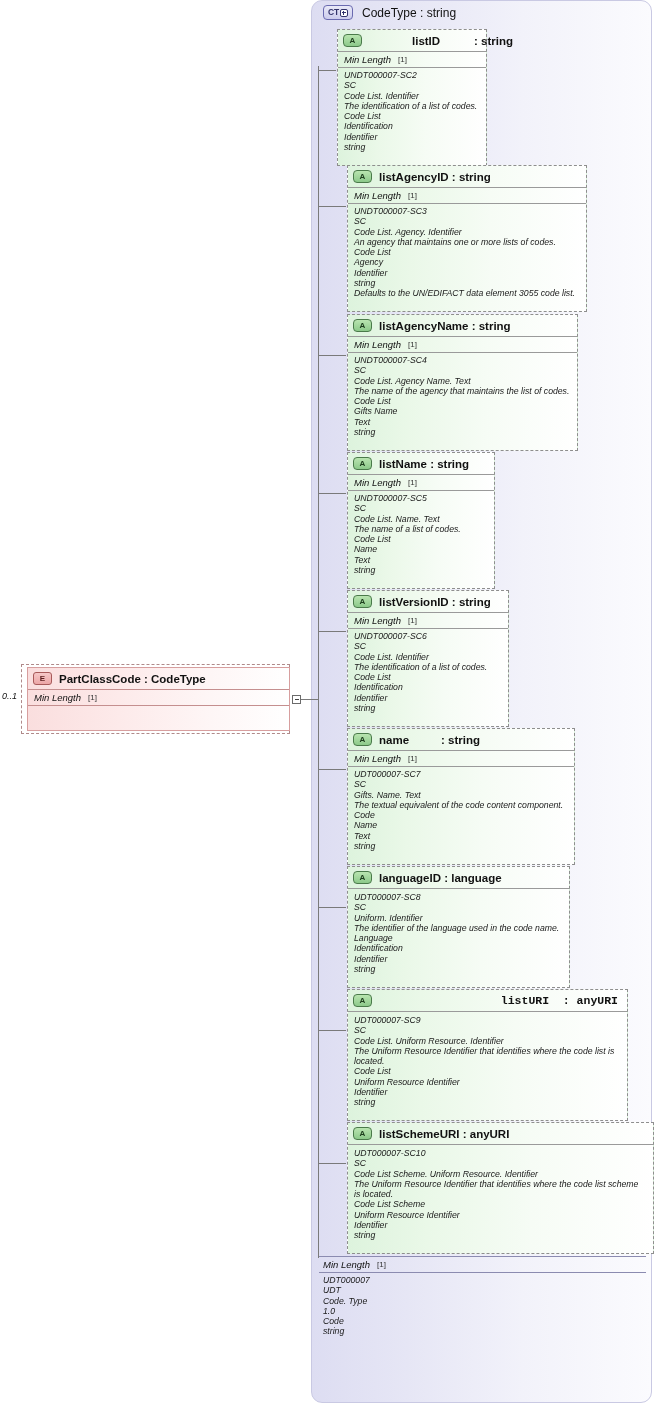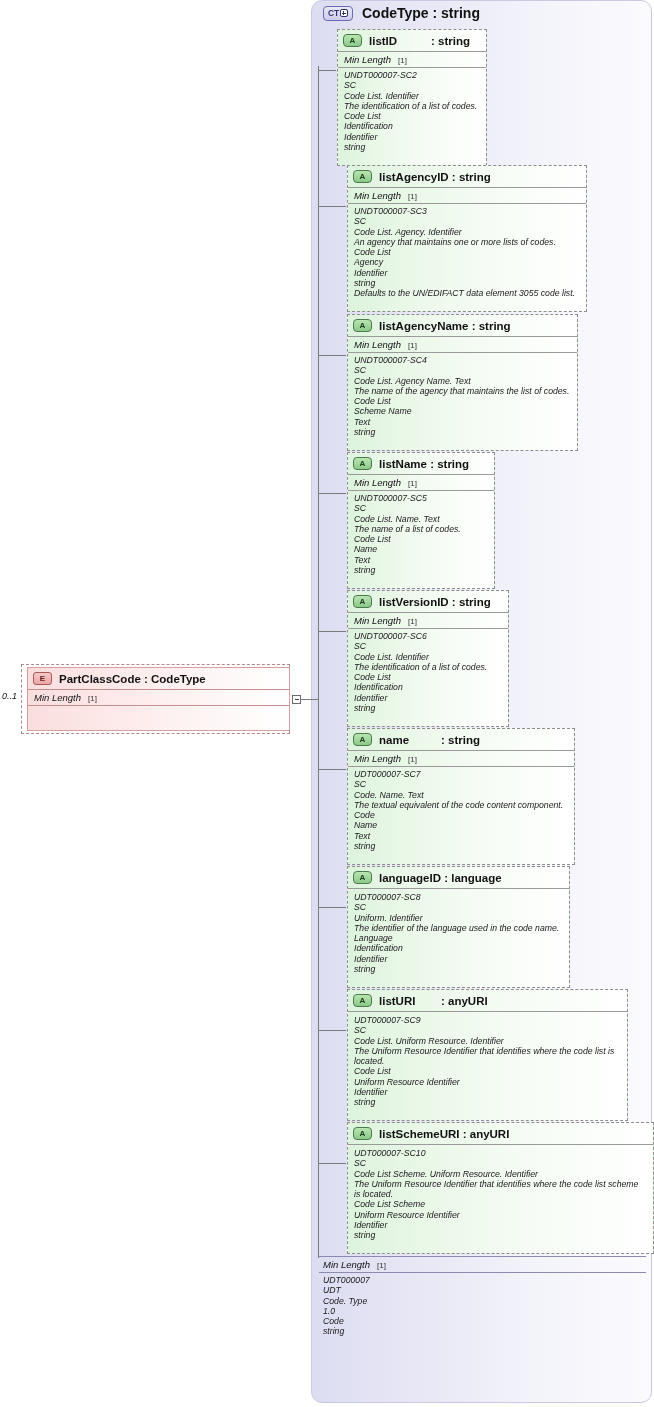--- a/index.html
+++ b/index.html
@@ -51,21 +51,21 @@
     background: #fff;
     position: relative;
   }
   .ct-badge .plus::before,
   .ct-badge .plus::after {
     content: ""; position: absolute; background: #33336b;
   }
   .ct-badge .plus::before { left: 1px; right: 1px; top: 2.5px; height: 1px; }
   .ct-badge .plus::after { top: 1px; bottom: 1px; left: 2.5px; width: 1px; }
   .ct-title {
-    font-size: 14px; font-weight: bold; color: #111;
+    font-size: 12px; font-weight: normal; color: #111;
     white-space: pre;
   }
 
   
   .attr-box {
     position: absolute;
     border: 1px dashed #8e8e8e;
     background: linear-gradient(to right, #ddf3dd 0%, #eaf8e8 26%, #f6fcf5 60%, #ffffff 100%);
     padding: 0;
   }
@@ -85,21 +85,21 @@
     flex: none;
   }
   .attr-name {
     font-size: 11.5px; font-weight: bold; color: #111;
     white-space: pre;
   }
   .minlen-row {
     border-top: 1px solid #9a9a9a;
     border-bottom: 1px solid #9a9a9a;
     padding: 2px 6px 2px 6px;
-    display: flex; align-items: flex-end; gap: 7px;
+    display: flex; align-items: center; gap: 7px;
     font-style: italic;
   }
   .minlen-label { font-size: 9.5px; color: #111; }
   .minlen-card { font-size: 8px; color: #333; font-style: normal; }
   .attr-body {
     padding: 2px 6px 13px 6px;
     font-size: 8.7px;
     font-style: italic;
     color: #1a1a1a;
     line-height: 1.18;
@@ -179,21 +179,21 @@
           <span>CT</span>
           <span class="plus"></span>
         </div>
       <div class="ct-title">CodeType : string</div>
     </div>
 
     <div id="attr-host">
         <div class="attr-box" style="left: 25px; top: 28px; width: 150px;">
           <div class="attr-head">
             <div class="a-badge">A</div>
-            <div class="attr-name" style="display: flex; width: 108px; justify-content: flex-start;"><span style="min-width: 62px;">listID</span><span>: string</span></div>
+            <div class="attr-name" style="display: flex; width: 108px; justify-content: flex-start;"><span style="min-width: 62px; margin-left: 43px;">listID</span><span>: string</span></div>
           </div>
           <div class="minlen-row">
             <span class="minlen-label">Min Length</span>
             <span class="minlen-card">[1]</span>
           </div>
           <div class="attr-body">
             <div>UNDT000007-SC2</div>
             <div>SC</div>
             <div>Code List. Identifier</div>
             <div>The identification of a list of codes.</div>
@@ -232,21 +232,21 @@
           <div class="minlen-row">
             <span class="minlen-label">Min Length</span>
             <span class="minlen-card">[1]</span>
           </div>
           <div class="attr-body">
             <div>UNDT000007-SC4</div>
             <div>SC</div>
             <div>Code List. Agency Name. Text</div>
             <div>The name of the agency that maintains the list of codes.</div>
             <div>Code List</div>
-            <div>Scheme Name</div>
+            <div>Gifts Name</div>
             <div>Text</div>
             <div>string</div>
           </div>
         </div>
         <div class="attr-box" style="left: 35px; top: 451px; width: 148px;">
           <div class="attr-head">
             <div class="a-badge">A</div>
             <div class="attr-name">listName : string</div>
           </div>
           <div class="minlen-row">
@@ -289,21 +289,21 @@
             <div class="a-badge">A</div>
             <div class="attr-name" style="display: flex; width: 186px; justify-content: flex-start;"><span style="min-width: 62px;">name</span><span>: string</span></div>
           </div>
           <div class="minlen-row">
             <span class="minlen-label">Min Length</span>
             <span class="minlen-card">[1]</span>
           </div>
           <div class="attr-body">
             <div>UDT000007-SC7</div>
             <div>SC</div>
-            <div>Code. Name. Text</div>
+            <div>Gifts. Name. Text</div>
             <div>The textual equivalent of the code content component.</div>
             <div>Code</div>
             <div>Name</div>
             <div>Text</div>
             <div>string</div>
           </div>
         </div>
         <div class="attr-box no-minlen" style="left: 35px; top: 865px; width: 223px;">
           <div class="attr-head">
             <div class="a-badge">A</div>
@@ -316,21 +316,21 @@
             <div>The identifier of the language used in the code name.</div>
             <div>Language</div>
             <div>Identification</div>
             <div>Identifier</div>
             <div>string</div>
           </div>
         </div>
         <div class="attr-box no-minlen" style="left: 35px; top: 988px; width: 281px;">
           <div class="attr-head">
             <div class="a-badge">A</div>
-            <div class="attr-name" style="display: flex; width: 239px; justify-content: flex-start;"><span style="min-width: 62px;">listURI</span><span>: anyURI</span></div>
+            <div class="attr-name" style="display: flex; width: 239px; justify-content: flex-end; font-family: Liberation Mono, monospace;"><span style="min-width: 62px;">listURI</span><span>: anyURI</span></div>
           </div>
           <div class="attr-body">
             <div>UDT000007-SC9</div>
             <div>SC</div>
             <div>Code List. Uniform Resource. Identifier</div>
             <div>The Uniform Resource Identifier that identifies where the code list is located.</div>
             <div>Code List</div>
             <div>Uniform Resource Identifier</div>
             <div>Identifier</div>
             <div>string</div>

